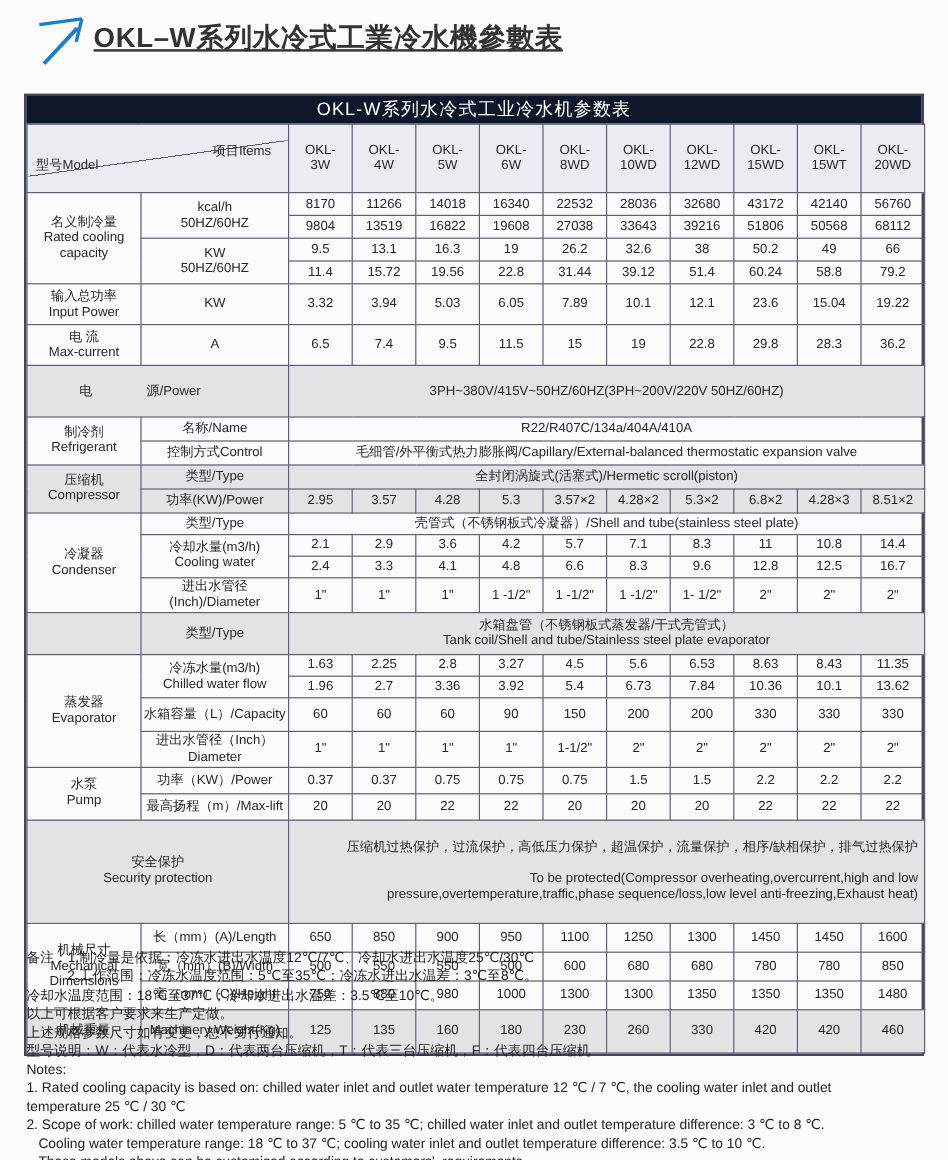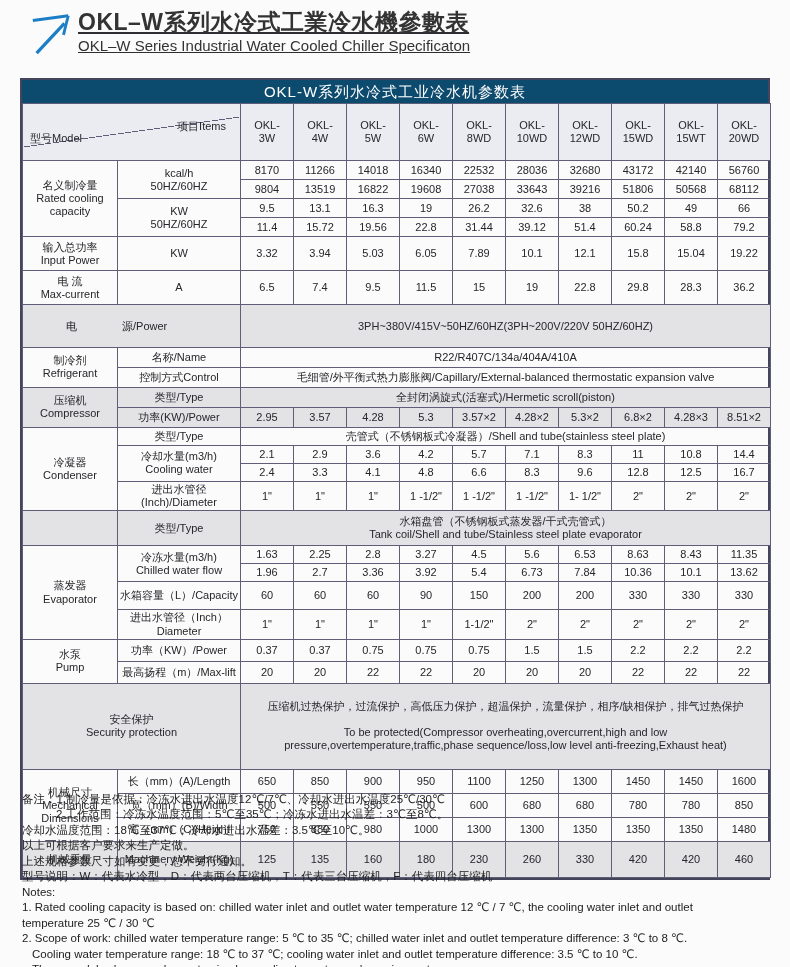--- a/index.html
+++ b/index.html
@@ -11,21 +11,21 @@
   }
   
   .doc-header { position:absolute; left:28px; top:6px; display:flex; align-items:center;text-decoration:underline; }
   .logo { width:46px; height:46px; margin-top:4px; }
   .titles { margin-left:4px; }
   .title-zh { font-size:23px; font-weight:600; color:#333; letter-spacing:0.5px; line-height:1.25; }
   .title-en { font-size:15px; font-weight:400; color:#333; margin-top:1px; }
   
   .table-wrap { position:absolute; left:20px; top:78px; width:750px; border:2px solid #44445a; }
   .table-title {
-    background:#0c4a6e; color:#ffffff; text-align:center;
+    background:#0f172a; color:#ffffff; text-align:center;
     font-size:15px; height:23px; line-height:23px; letter-spacing:1px;
   }
   table { border-collapse:collapse; table-layout:fixed; width:100%; }
   td {
     border:1px solid #5e5e78; text-align:center; vertical-align:middle;
     font-size:11px; line-height:1.2; padding:1px 2px; white-space:pre-line;
     color:#26262b;
   }
   tr.g > td { background:#e3e3e6; }
   tr.head > td { background:#ebebf2; height:30px; }
@@ -50,41 +50,40 @@
     position:relative; width:100%; height:30px;
     background-image:linear-gradient(to bottom right, transparent 49.3%, #5e5e78 49.3%, #5e5e78 50.7%, transparent 50.7%);
   }
   .c-model { position:absolute; left:7px; bottom:2px; font-size:11px; }
   .c-items { position:absolute; right:14px; top:3px; font-size:11px; }
   
   .ps-label { display:flex; align-items:center; }
   .ps-zh { width:93px; text-align:center; }
   .ps-en { flex:1; text-align:left; padding-left:4px; }
   
-  .sec-val { text-align:center; padding:3px 5px; }
+  .sec-val { text-align:right; padding:3px 5px; }
   .sec-en { white-space:pre-line; }
   
   .notes { position:absolute; left:22px; top:792px; width:752px; font-size:11.5px; color:#222; }
   .notes p { line-height:1.26; margin-bottom:1px; white-space:pre-wrap; }
   .i1 { padding-left:34px; }
   .i2 { }
   .i3 { padding-left:10px; }
 </style>
 </head>
 <body>
 
 <div class="doc-header">
   <svg class="logo" viewBox="0 0 48 48" fill="none">
     <path d="M5 11 L42 6" stroke="#1c7ec6" stroke-width="3"></path>
     <path d="M9 45 L38 14" stroke="#1c7ec6" stroke-width="3.4"></path>
     <path d="M42 6 L37 26" stroke="#1c7ec6" stroke-width="3"></path>
   </svg>
   <div class="titles">
     <div class="title-zh">OKL–W系列水冷式工業冷水機參數表</div>
-    <div class="title-en">OKL–W Series Industrial Water Cooled Chiller Specificaton</div>
   </div>
 </div>
 
 <div class="table-wrap">
   <div class="table-title">OKL-W系列水冷式工业冷水机参数表</div>
   <table>
     <colgroup>
       <col style="width:95px">
         <col style="width:123px">
       <col style="width:53px">
@@ -188,21 +187,21 @@
         <td class="lb">输入总功率
 Input Power</td>
         <td class="it">KW</td>
         <td>3.32</td>
           <td>3.94</td>
           <td>5.03</td>
           <td>6.05</td>
           <td>7.89</td>
           <td>10.1</td>
           <td>12.1</td>
-          <td>15.8</td>
+          <td>23.6</td>
           <td>15.04</td>
           <td>19.22</td>
       </tr>
       <tr class="h34">
         <td class="lb">电 流
 Max-current</td>
         <td class="it">A</td>
         <td>6.5</td>
           <td>7.4</td>
           <td>9.5</td>

